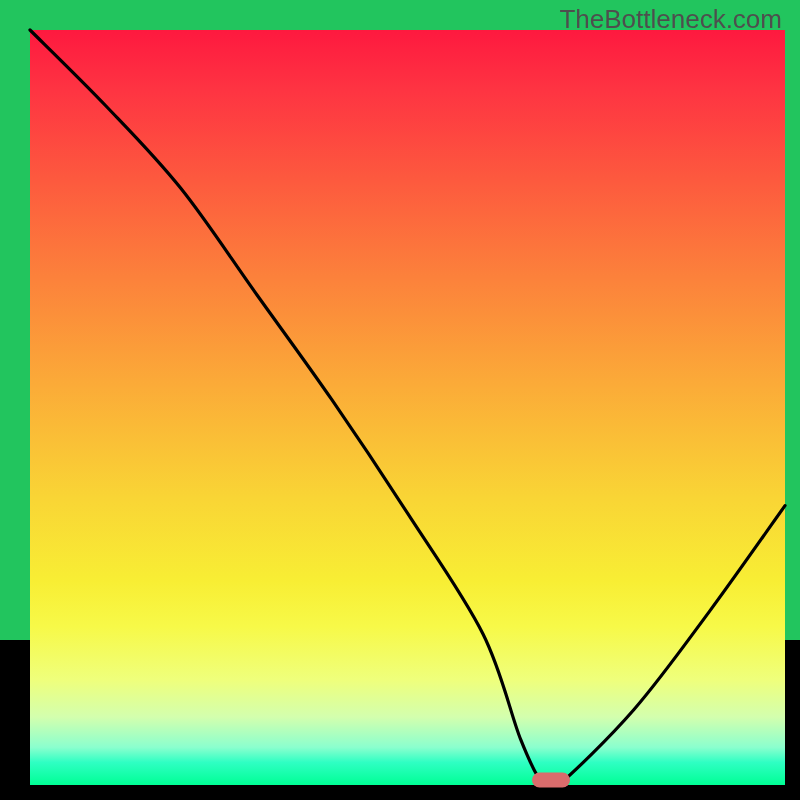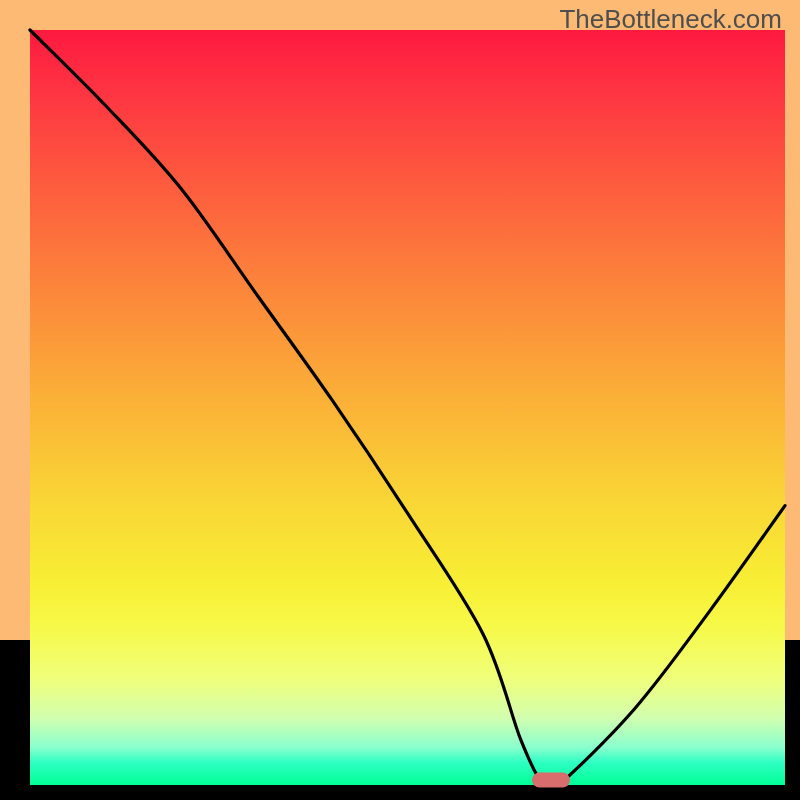--- a/index.html
+++ b/index.html
@@ -7,21 +7,21 @@
     padding: 0;
     width: 800px;
     height: 800px;
     background: #000;
     overflow: hidden;
   }
   .frame {
     position: relative;
     width: 800px;
     height: 640px;
-    background: #fdba74;
+    background: #22c55e;
   }
   .watermark {
     position: absolute;
     top: 4px;
     right: 18px;
     color: #4e4e4e;
     font-family: Arial, Helvetica, sans-serif;
     font-size: 26px;
     font-weight: 400;
     letter-spacing: 0px;

